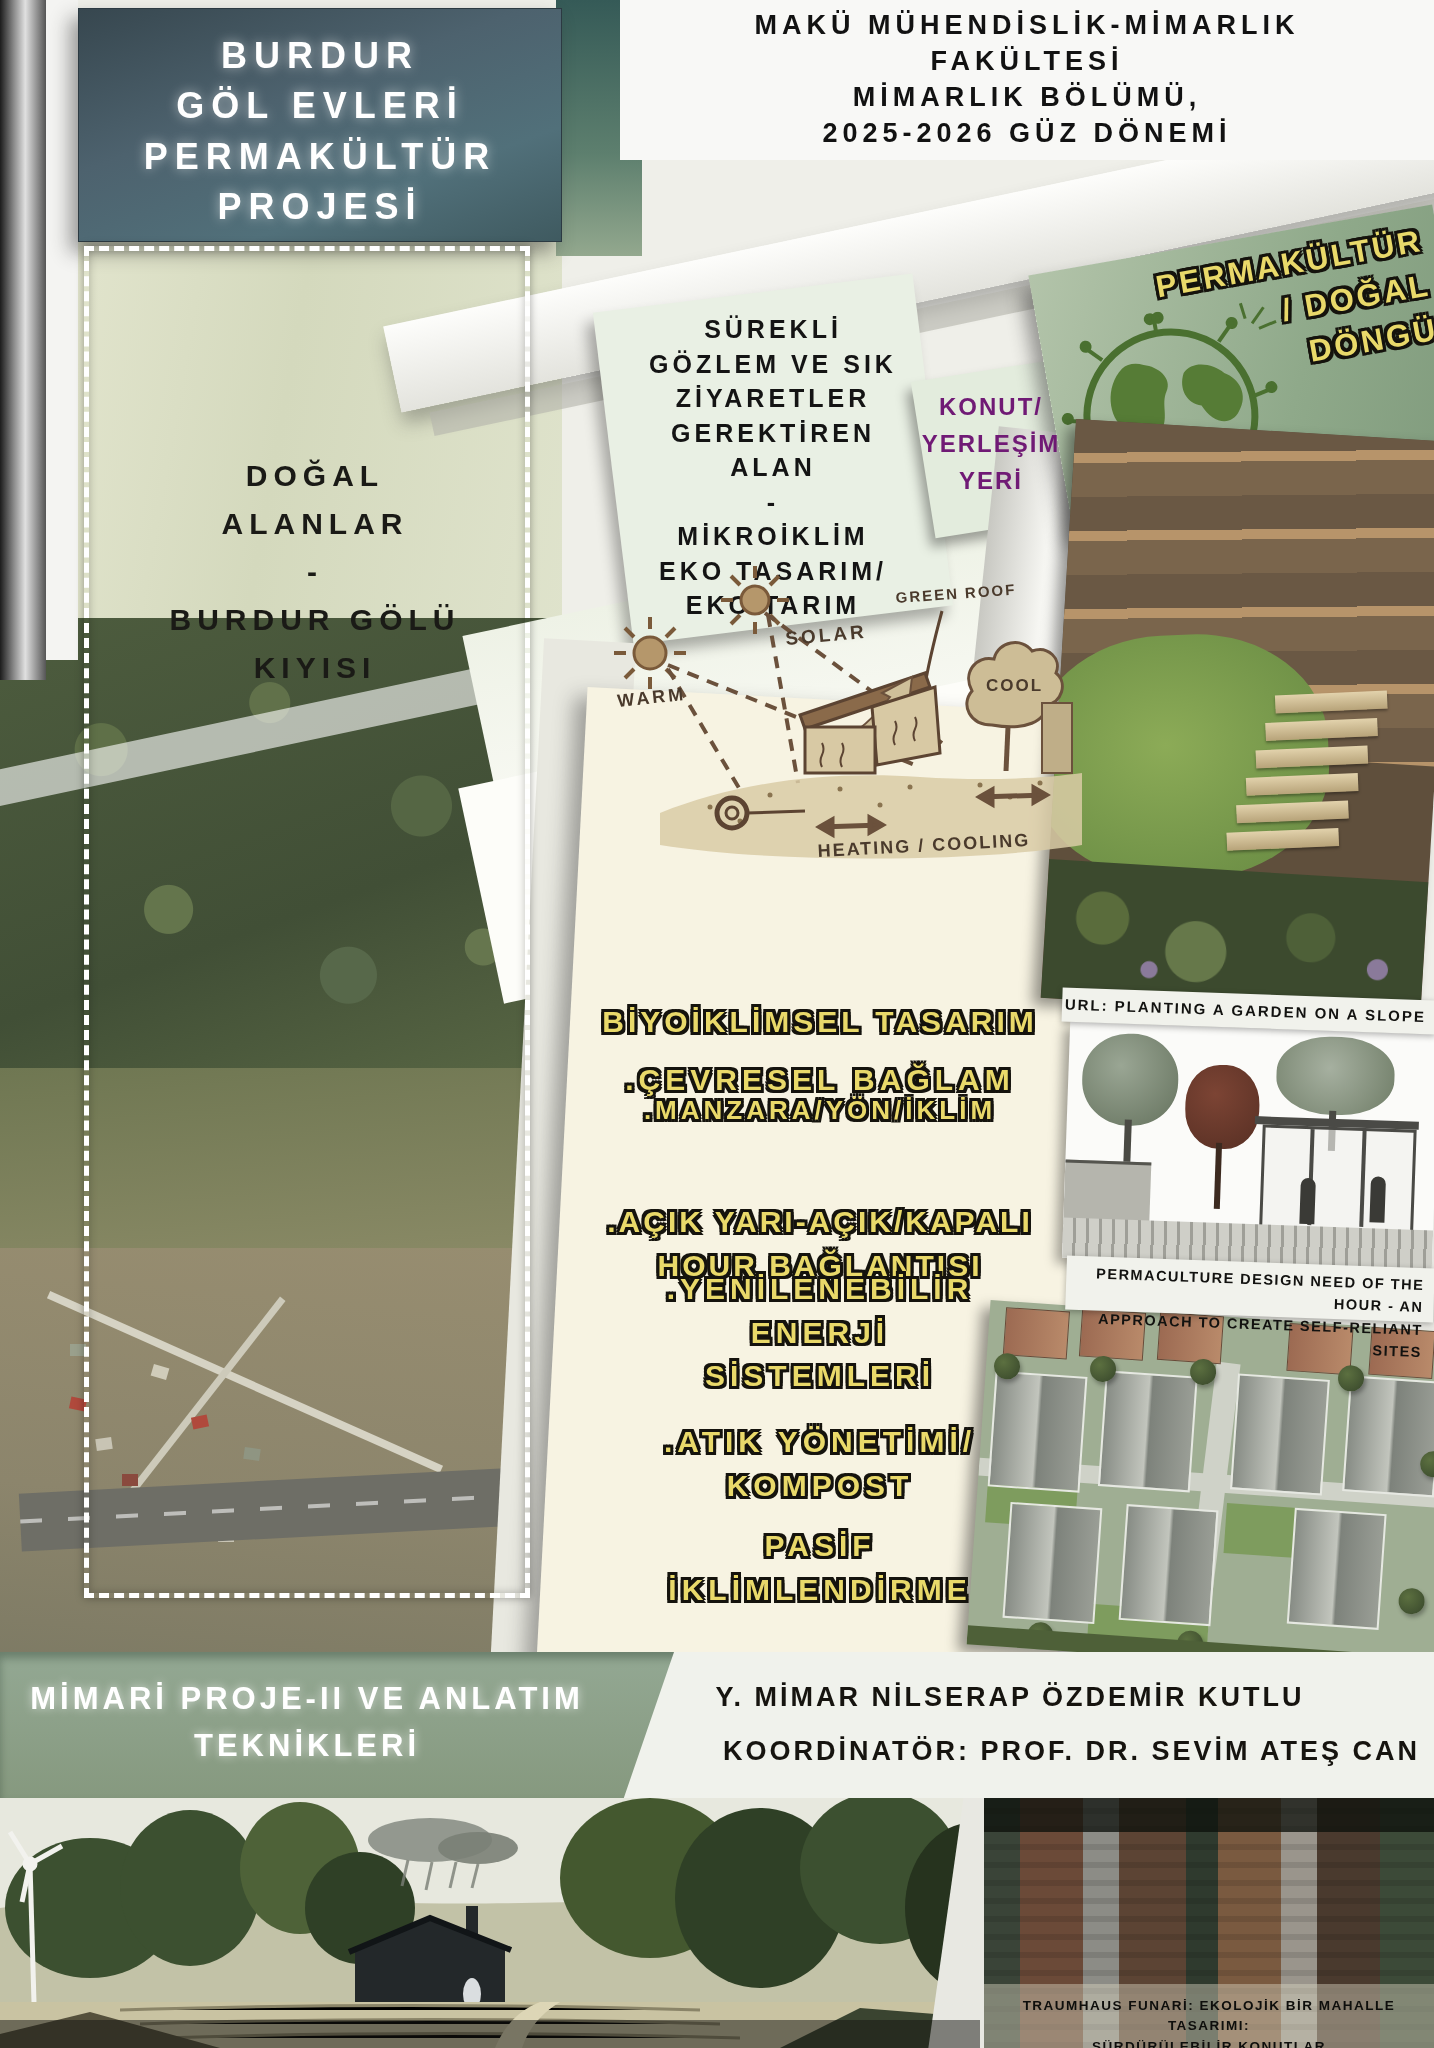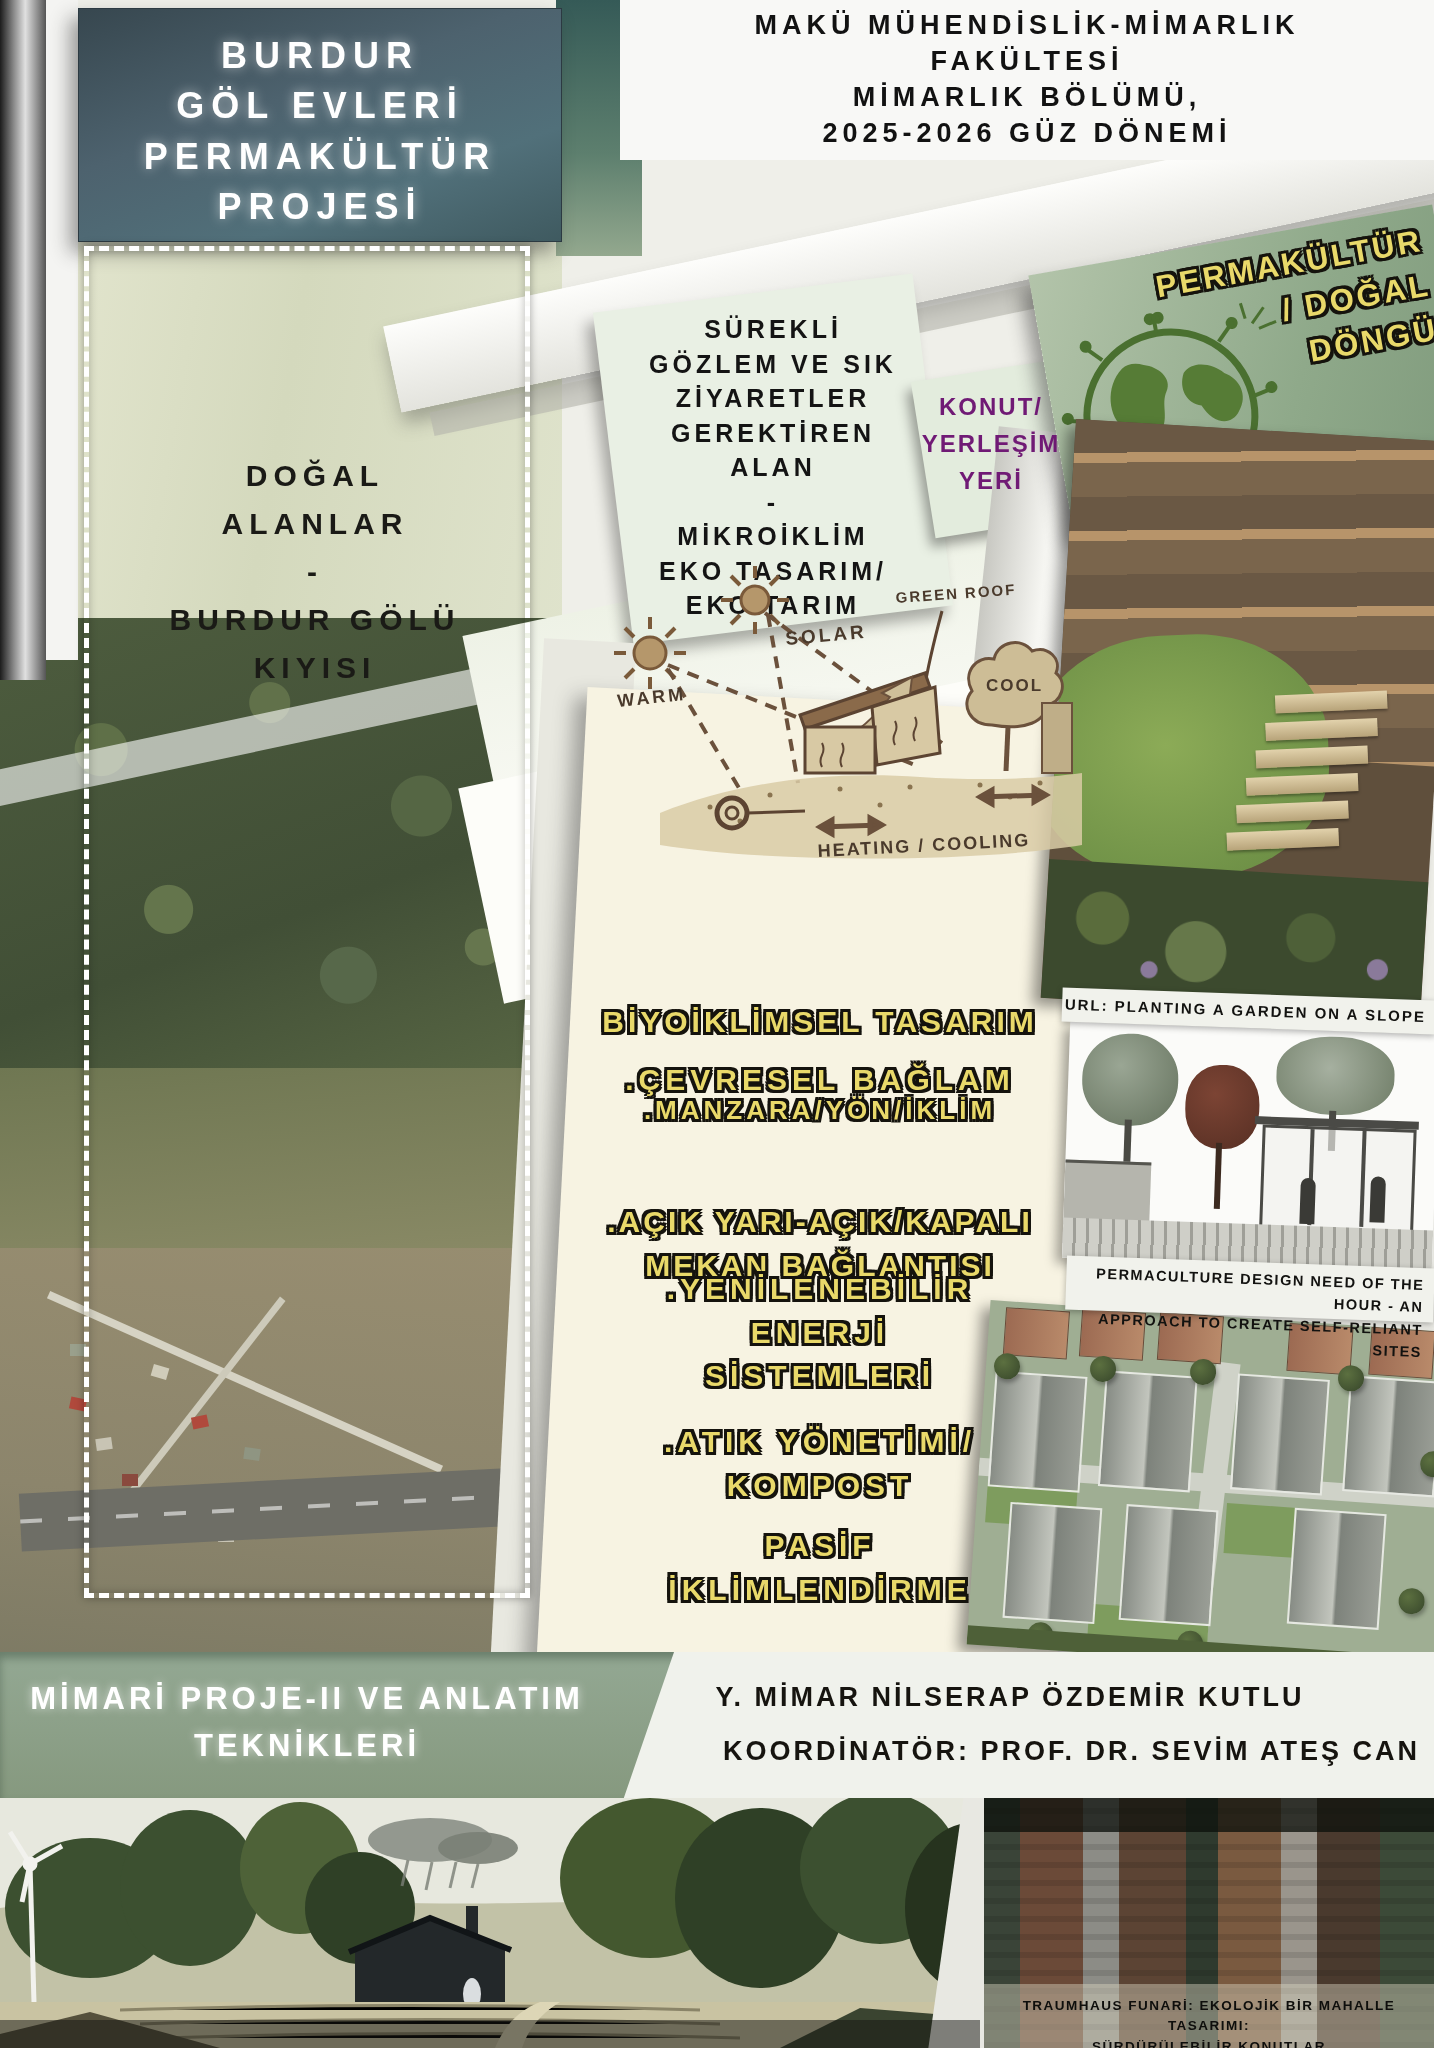--- a/index.html
+++ b/index.html
@@ -230,21 +230,21 @@
   <div class="abs" style="left:516px;top:640px;width:92px;height:1070px;transform:rotate(3deg);background:#e8e8e0;z-index:3;"></div>
   <div class="abs" style="left:920px;top:430px;width:150px;height:1500px;transform:rotate(6deg);z-index:3;
        background:linear-gradient(90deg,#c8c8c2,#f6f6f2 40%,#ffffff);"></div>
 
   <div class="abs" style="left:560px;top:700px;width:520px;height:1040px;transform:rotate(3deg);z-index:4;
        background:#f7f3e2;box-shadow:-12px 10px 20px rgba(50,50,50,.4);"></div>
   <div class="abs pre ctr outl" style="left:570px;top:1000px;width:500px;font-size:30px;line-height:1.45;letter-spacing:4px;z-index:5;">BİYOİKLİMSEL TASARIM</div>
   <div class="abs pre ctr outl" style="left:580px;top:1058px;width:480px;font-size:30px;line-height:1.45;letter-spacing:5px;z-index:5;">.ÇEVRESEL BAĞLAM</div>
   <div class="abs pre ctr outl" style="left:580px;top:1092px;width:480px;font-size:26px;line-height:1.45;letter-spacing:4px;z-index:5;">.MANZARA/YÖN/İKLİM</div>
   <div class="abs pre ctr outl" style="left:570px;top:1200px;width:500px;font-size:30px;line-height:1.45;letter-spacing:3px;z-index:5;">.AÇIK YARI-AÇIK/KAPALI
-MEKAN BAĞLANTISI</div>
+HOUR BAĞLANTISI</div>
   <div class="abs pre ctr outl" style="left:580px;top:1267px;width:480px;font-size:30px;line-height:1.45;letter-spacing:5px;z-index:5;">.YENİLENEBİLİR
 ENERJİ
 SİSTEMLERİ</div>
   <div class="abs pre ctr outl" style="left:580px;top:1420px;width:480px;font-size:30px;line-height:1.45;letter-spacing:5px;z-index:5;">.ATIK YÖNETİMİ/
 KOMPOST</div>
   <div class="abs pre ctr outl" style="left:580px;top:1524px;width:480px;font-size:30px;line-height:1.45;letter-spacing:5px;z-index:5;">PASİF
 İKLİMLENDİRME</div>
 
   <div class="abs" style="left:84px;top:246px;width:436px;height:1342px;border:5px dashed #ffffff;z-index:5;
        box-shadow:0 0 8px rgba(0,0,0,.35), inset 0 0 8px rgba(0,0,0,.25);"></div>

